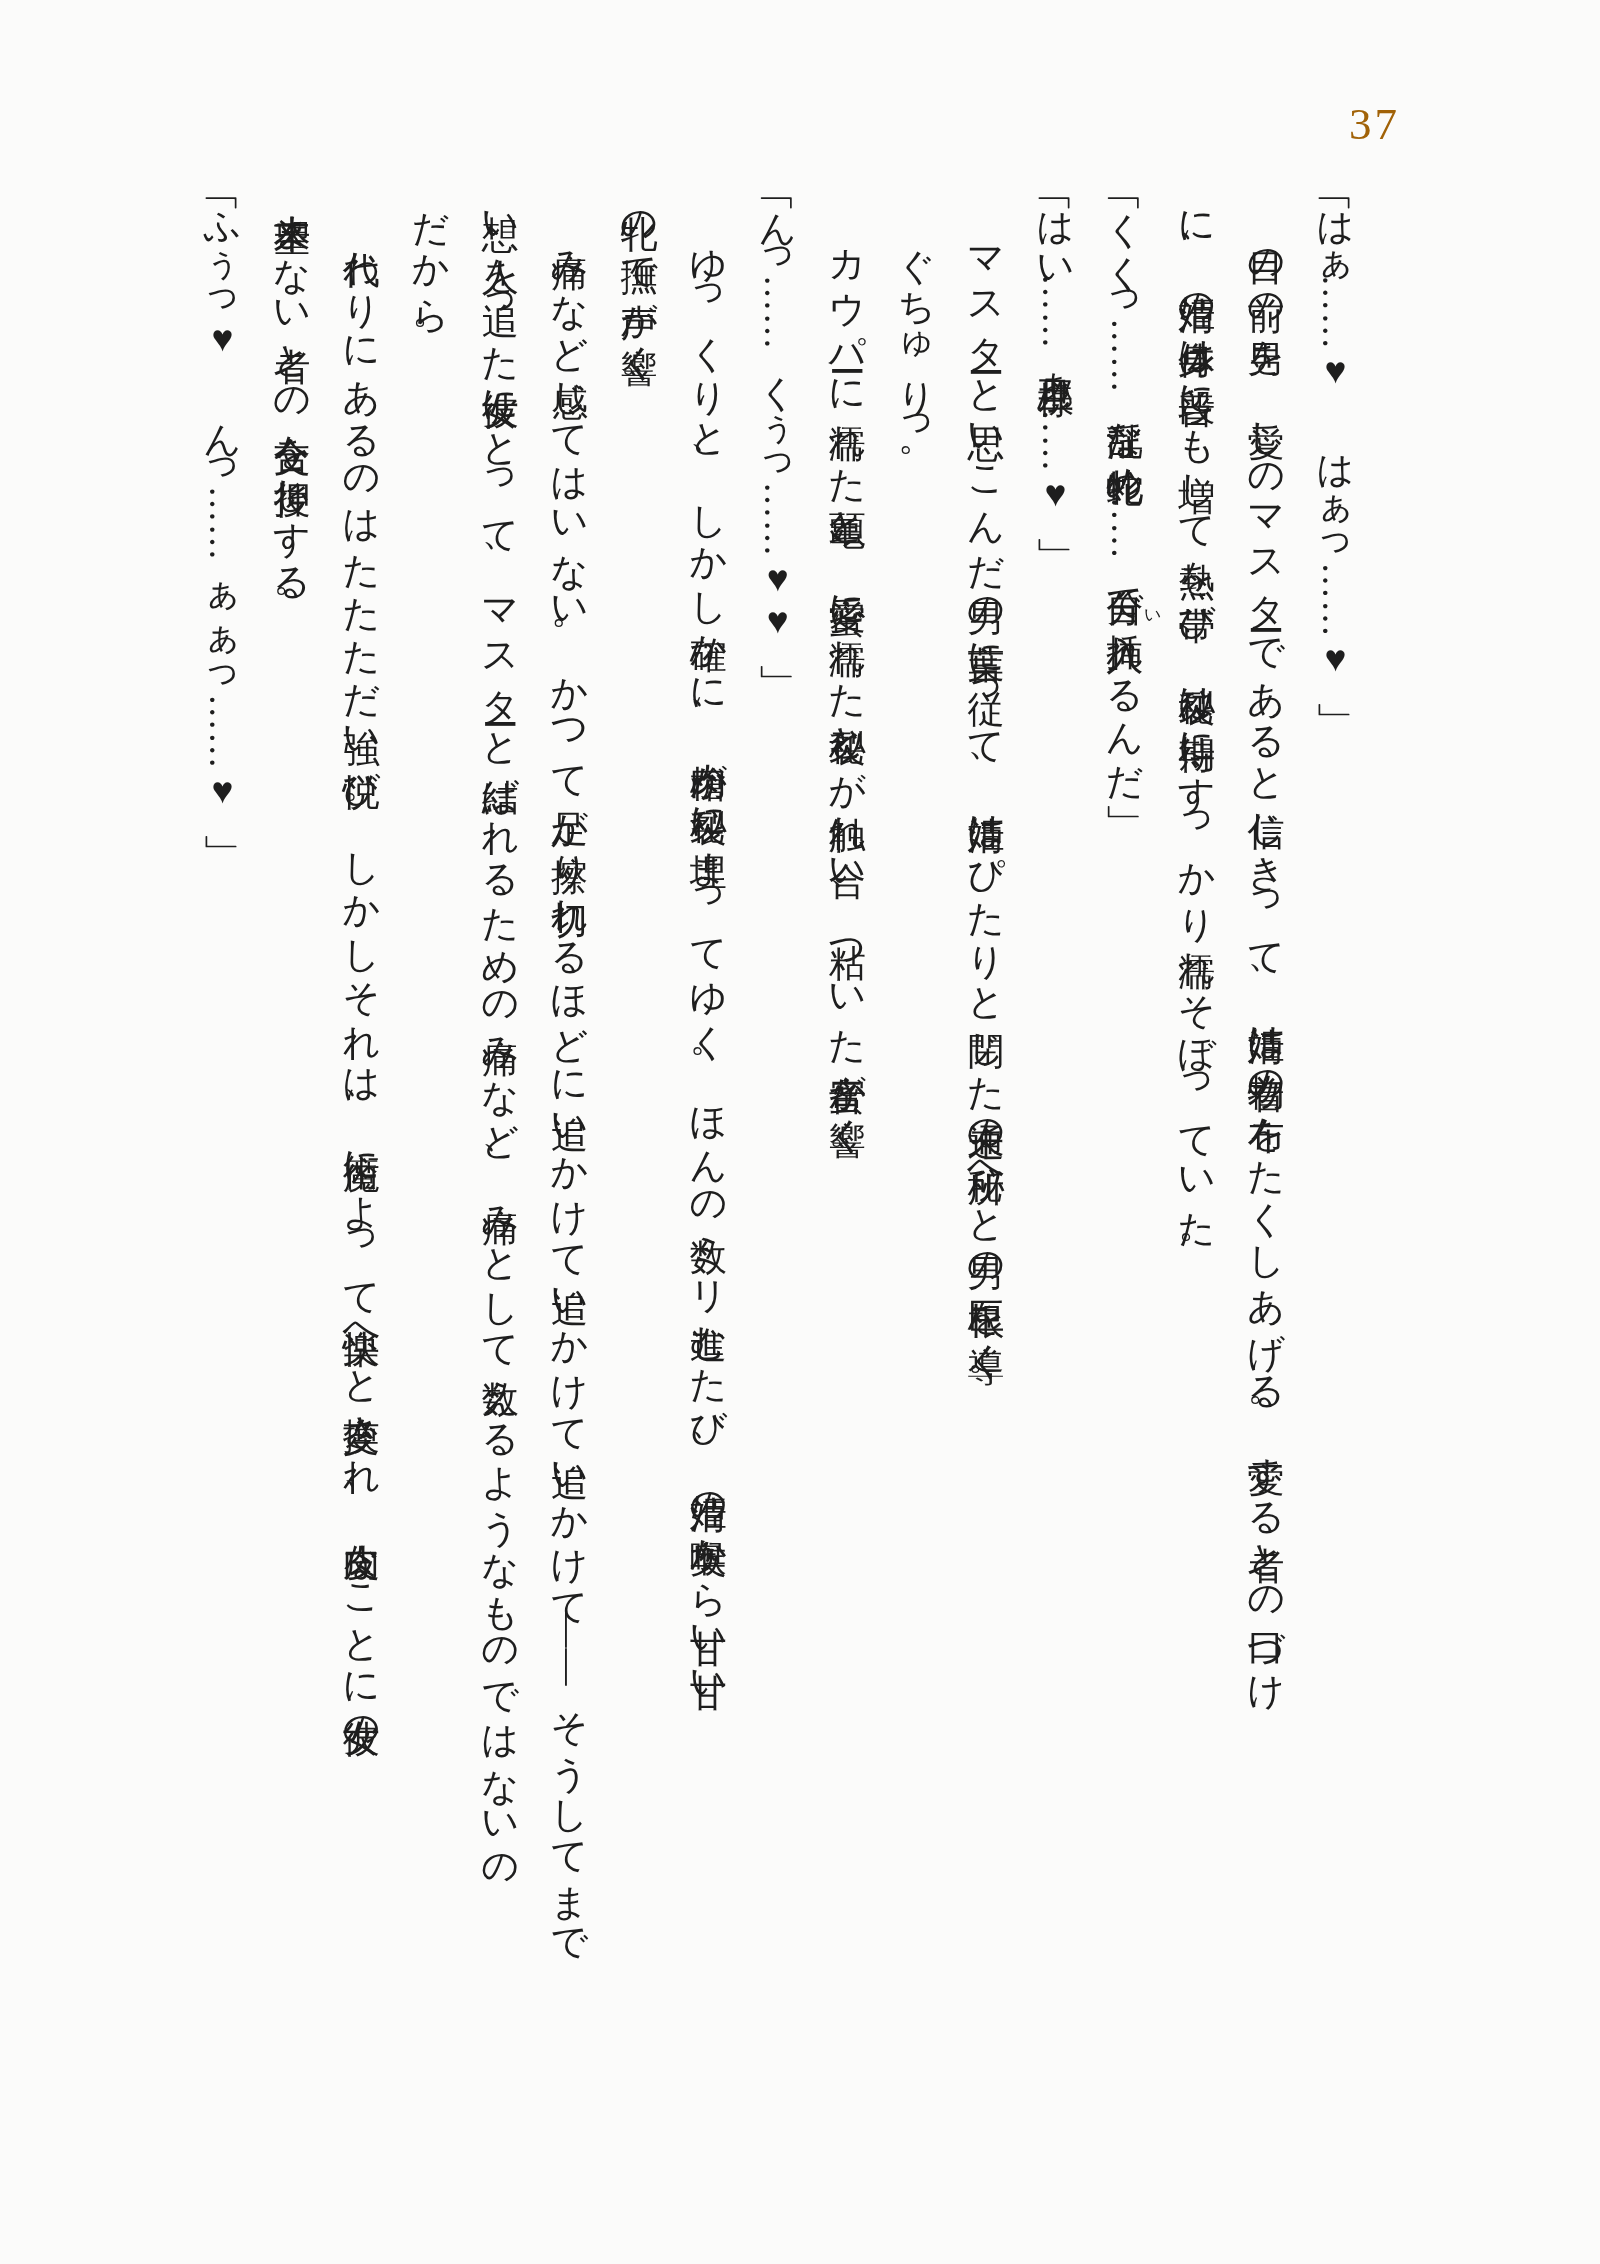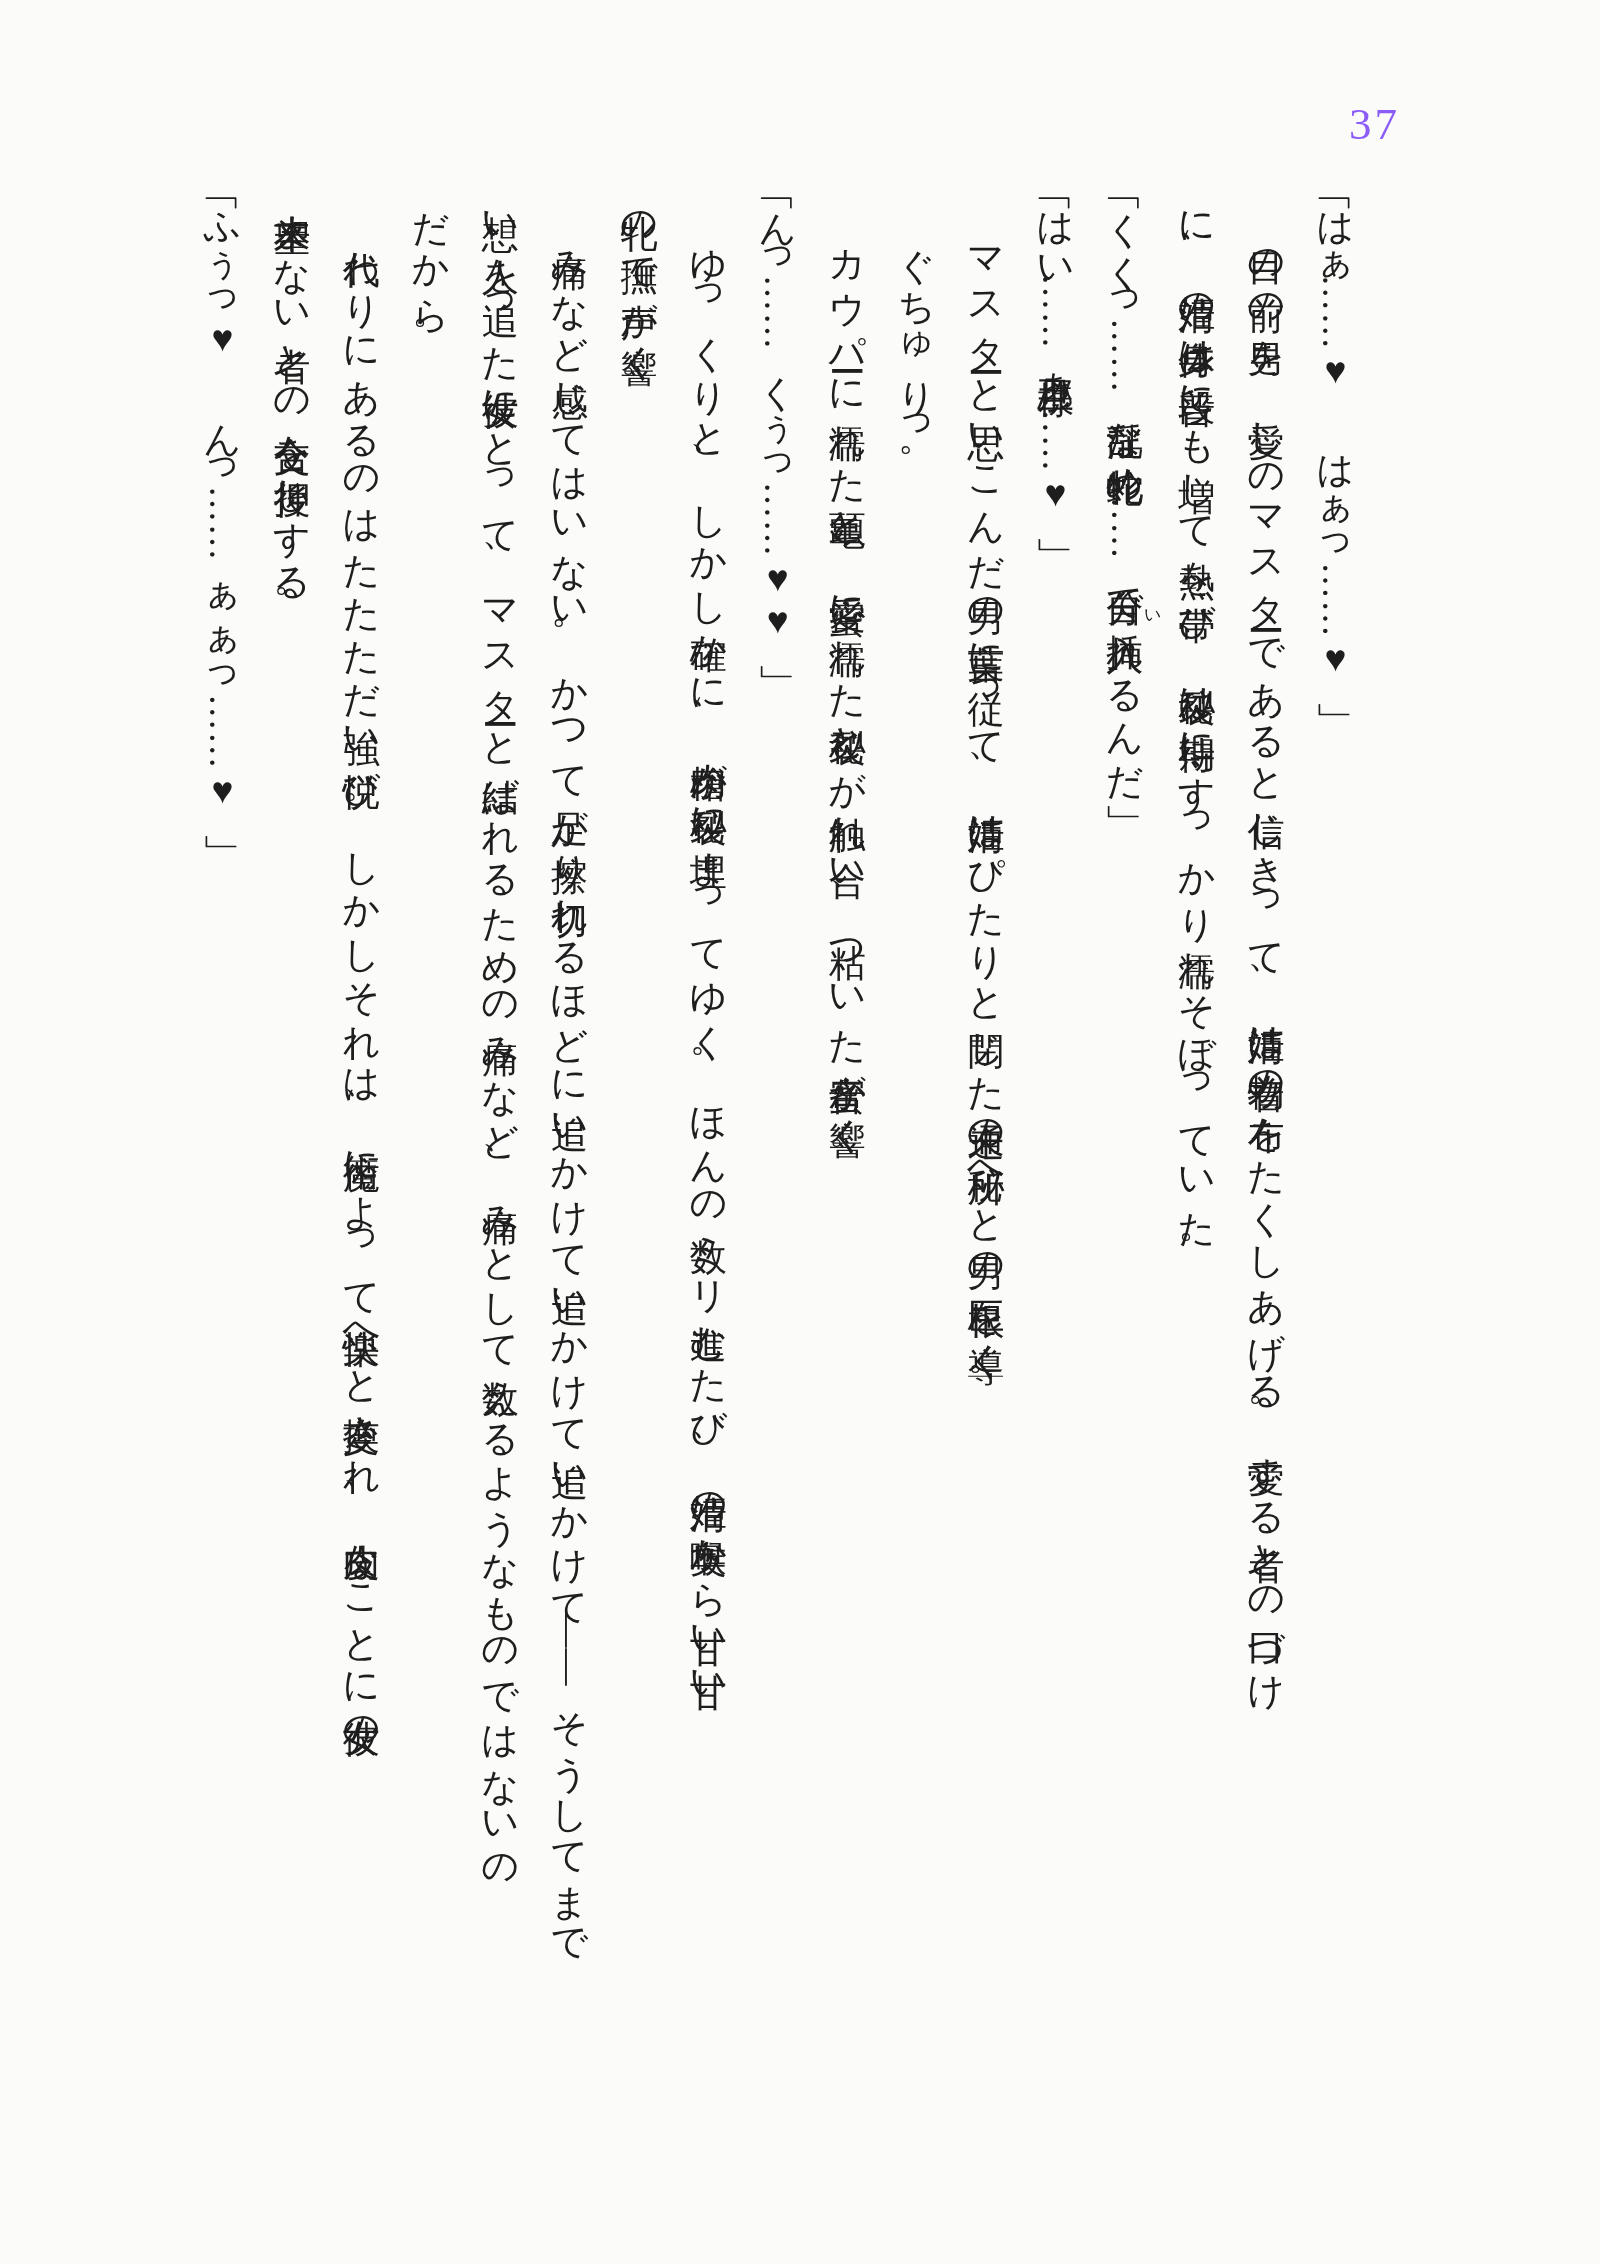--- a/index.html
+++ b/index.html
@@ -16,21 +16,21 @@
   }
   .page {
     position: absolute;
     inset: 0;
   }
   .page-number {
     position: absolute;
     top: 102px;
     right: 200px;
     font-size: 45px;
-    color: #8b5cf6;
+    color: #a16207;
     letter-spacing: 3px;
     line-height: 1;
   }
   .text-block {
     position: absolute;
     top: 186px;
     right: 230px;
     height: 1872px;
     writing-mode: vertical-rl;
     text-orientation: mixed;

